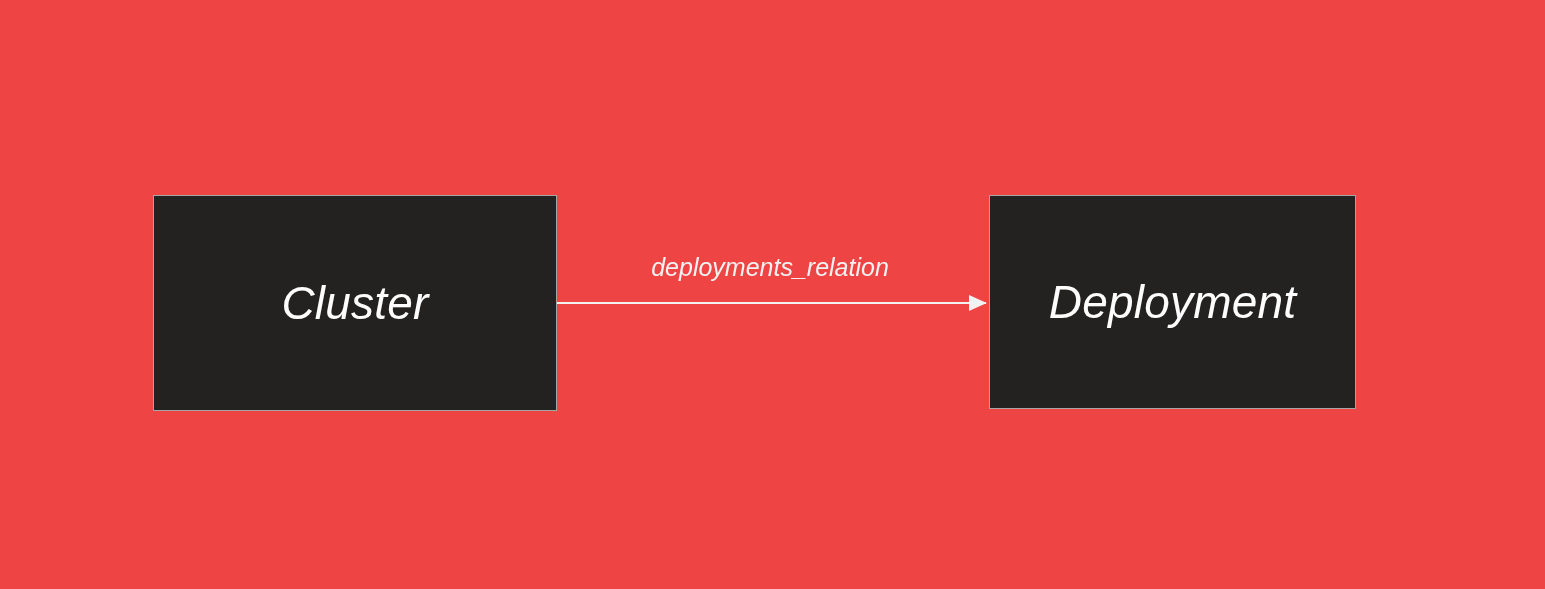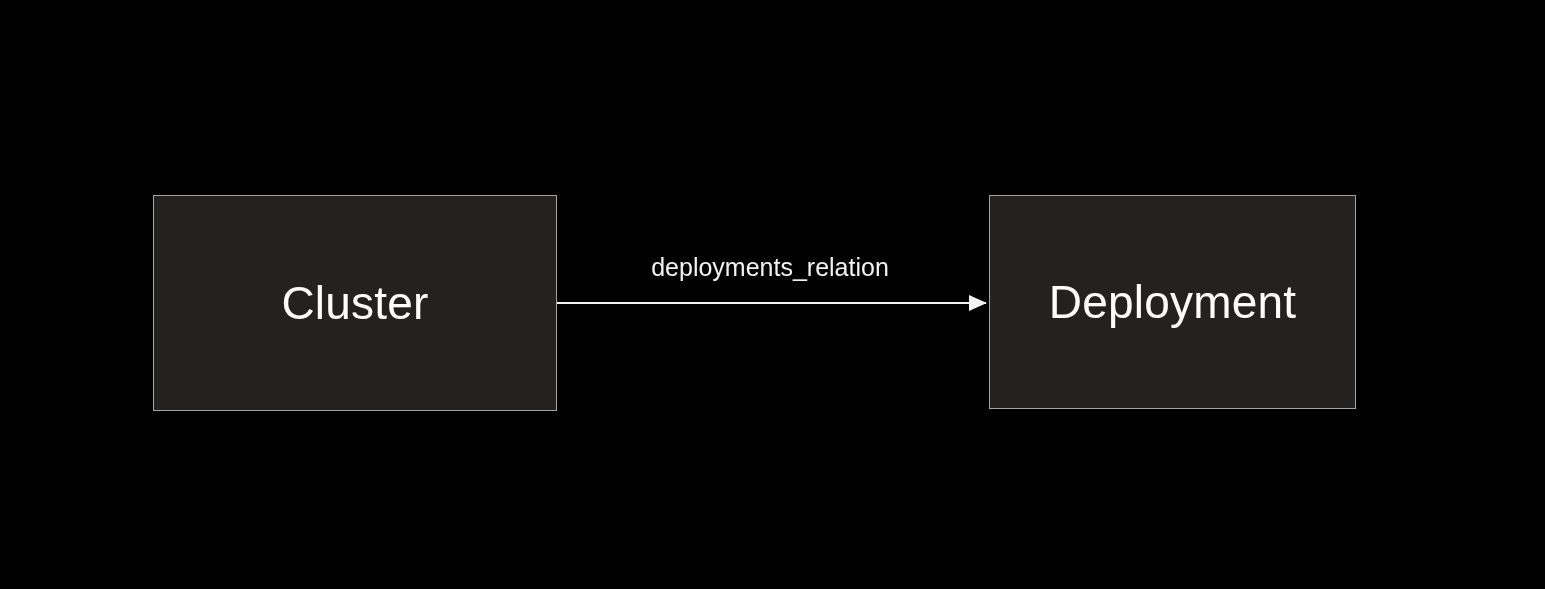--- a/index.html
+++ b/index.html
@@ -8,22 +8,23 @@
   }
   body {
     background: #232221;
     font-family: "Liberation Sans", sans-serif;
     -webkit-font-smoothing: antialiased;
   }
   #canvas {
     position: relative;
     width: 1545px;
     height: 589px;
-    background: #000000;
+    background: #ef4444;
     overflow: hidden;
+    font-style: italic;
   }
   .node {
     position: absolute;
     box-sizing: border-box;
     border: 1.5px solid #a6a5a3;
     background: #232221;
     display: flex;
     align-items: center;
     justify-content: center;
   }

